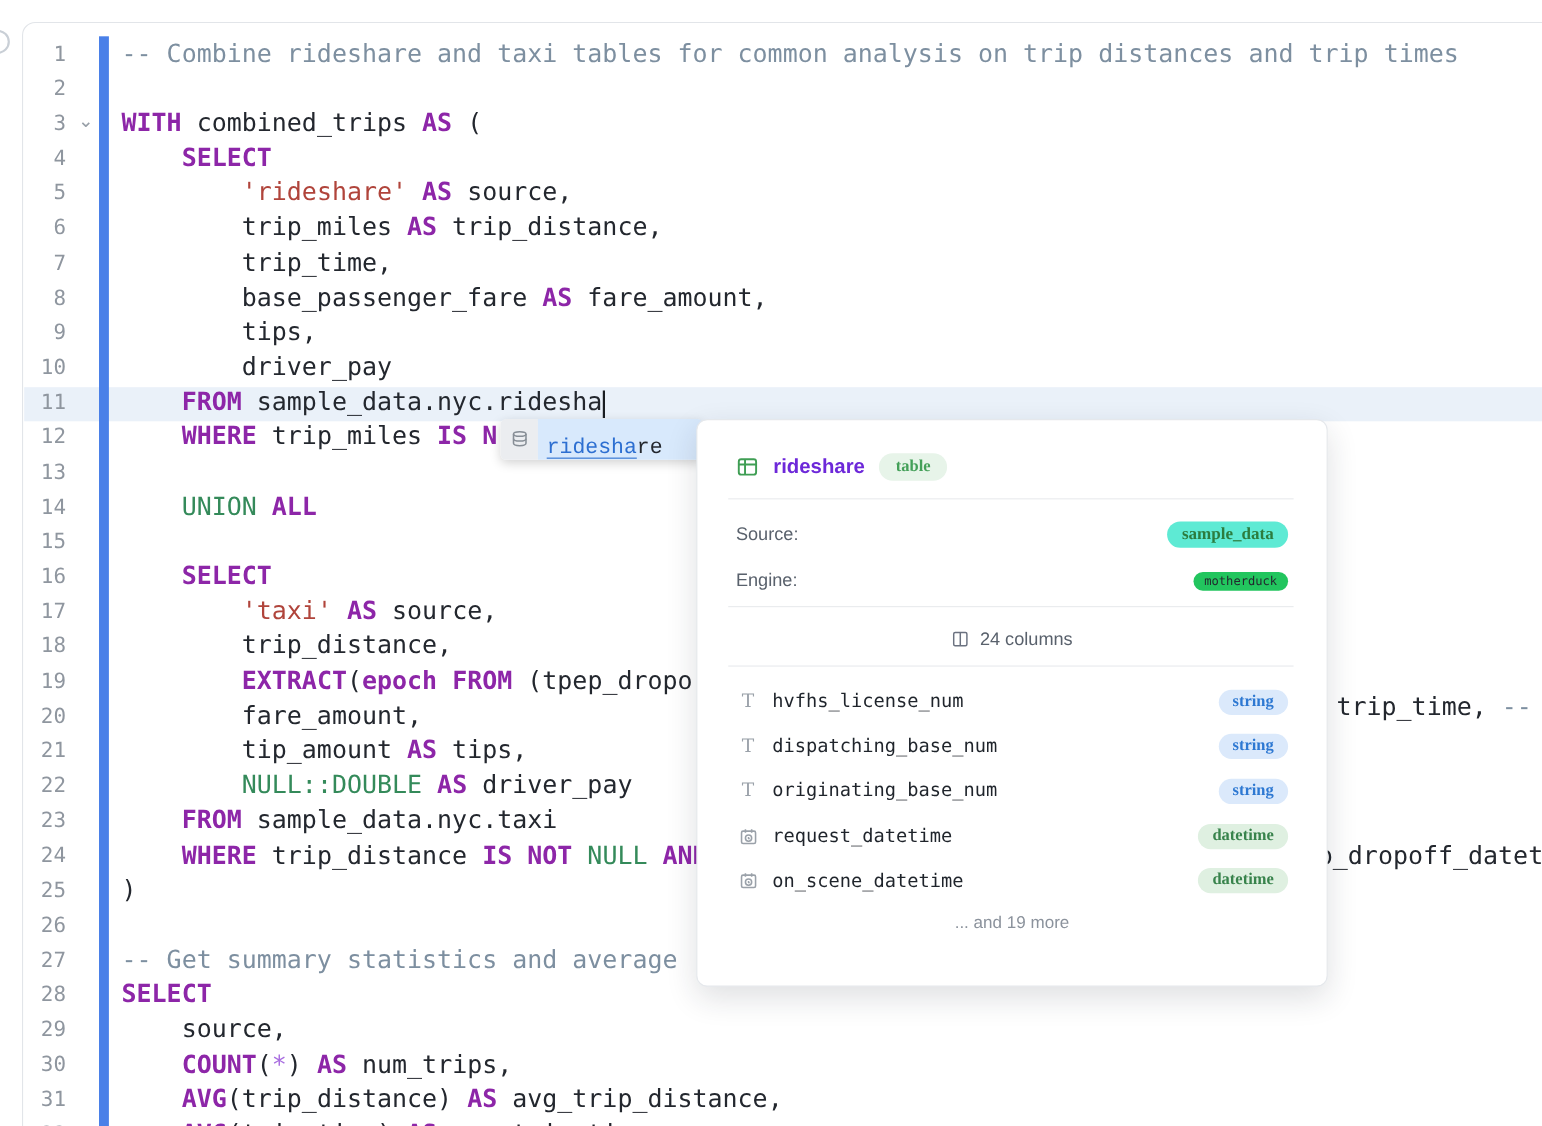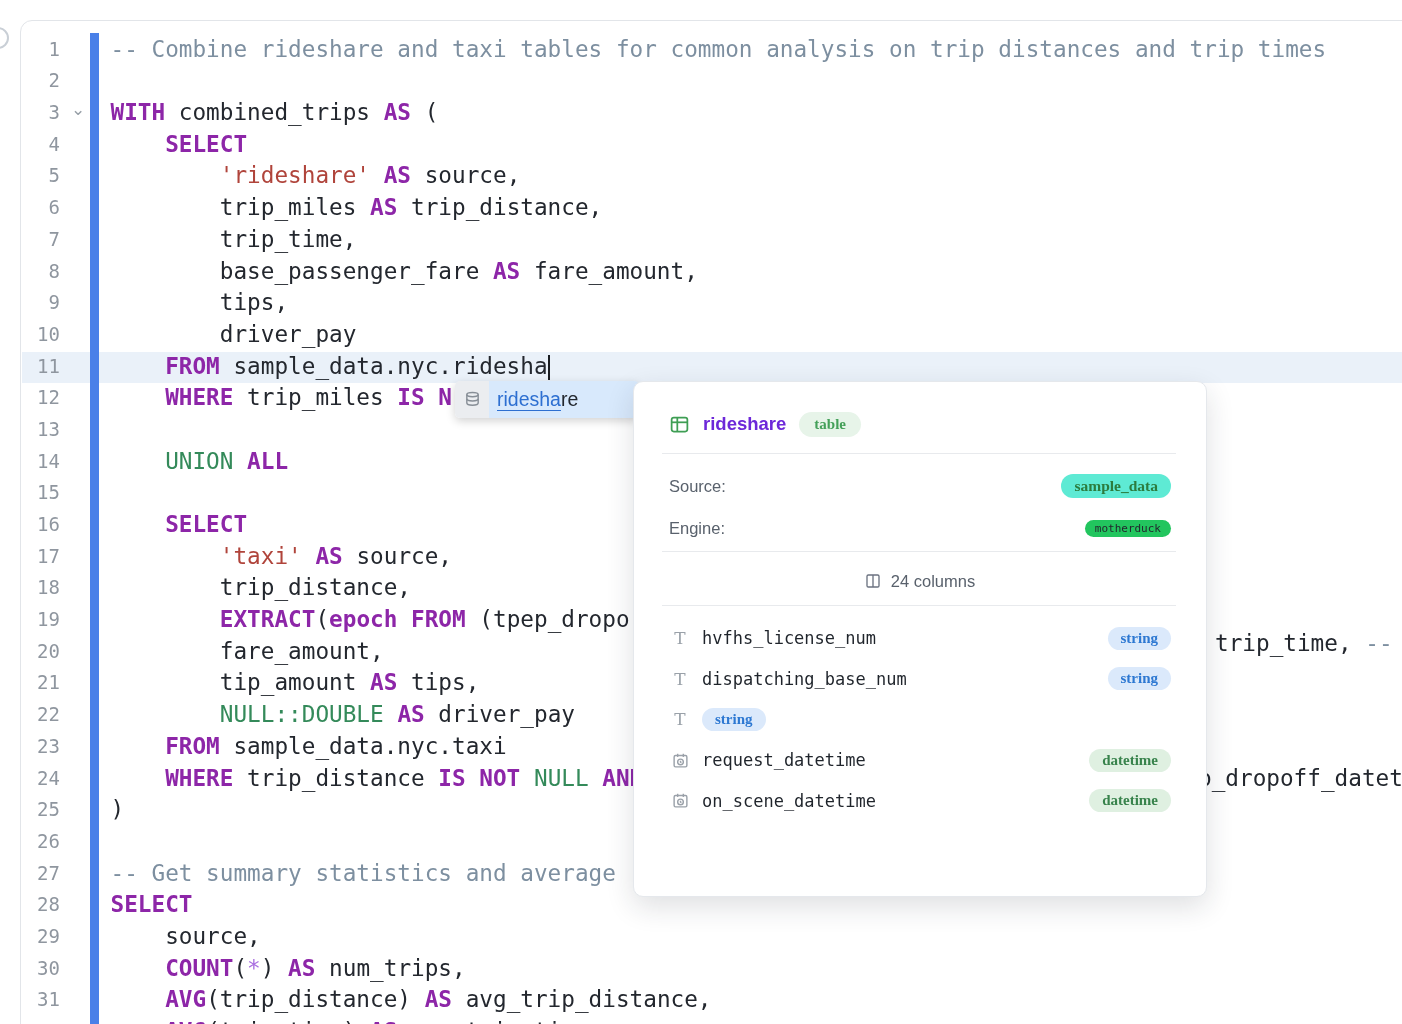--- a/index.html
+++ b/index.html
@@ -37,22 +37,22 @@
           font-family:"DejaVu Sans Mono", monospace; font-size:22.7px; }
   #frag-19 { left:1215px; top:604.3px;margin-top:24px; }
   #frag-24 { left:1198px; top:762.8px; }
 
   
   .ac-popup { position:absolute; left:455px; top:381px; height:37px; display:flex;
               z-index:15; border-radius:5px; box-shadow:0 3px 10px rgba(0,0,0,0.18); }
   .ac-icon-cell { width:34px; background:#ebedf0; border-radius:5px 0 0 5px;
                   display:flex; align-items:center; justify-content:center; }
   .ac-item { width:150px; background:#d8e9fc; border-radius:0 5px 5px 0;
-             display:flex; align-items:center; padding-left:8px;
-             font-family:Liberation Sans, sans-serif; font-size:19.5px; }
+             display:flex; align-items:flex-end; padding-left:8px;
+             font-family:Liberation Mono, monospace; font-size:19.5px; }
   .ac-match { color:#2d6fd1; text-decoration:underline; text-underline-offset:4px; }
   .ac-rest  { color:#23272e; }
 
   
   .panel { position:absolute; left:633px; top:381px; width:574px; height:516px;
            background:#ffffff; border:1px solid #e5e8ec; border-radius:10px;
            box-shadow:0 10px 28px rgba(25,35,50,0.14); z-index:20; }
   .p-row { position:absolute; left:35px; right:35px; display:flex;
            align-items:center; }
   .p-header { top:26px; height:32px; gap:13px; }
@@ -187,20 +187,21 @@
         <span class="col-icon">
           <span class="t-ico">T</span>
         </span>
         <span class="col-name">dispatching_base_num</span>
         <span class="pill pill-blue">string</span>
       </div>
       <div class="p-row col-row" style="top: 322.4px;">
         <span class="col-icon">
           <span class="t-ico">T</span>
         </span>
+        <span class="col-name">originating_base_num</span>
         <span class="pill pill-blue">string</span>
       </div>
       <div class="p-row col-row" style="top: 363.1px;">
         <span class="col-icon">
           <svg width="17" height="17" viewBox="0 0 24 24" fill="none" stroke="#9aa1a9" stroke-width="2">
             <rect x="3" y="5" width="18" height="16" rx="2"></rect>
             <line x1="8" y1="2.5" x2="8" y2="7"></line>
             <line x1="16" y1="2.5" x2="16" y2="7"></line>
             <circle cx="12" cy="14" r="4"></circle>
             <path d="M12 12.5v1.8l1.3.8"></path>
@@ -217,13 +218,14 @@
             <line x1="16" y1="2.5" x2="16" y2="7"></line>
             <circle cx="12" cy="14" r="4"></circle>
             <path d="M12 12.5v1.8l1.3.8"></path>
           </svg>
         </span>
         <span class="col-name">on_scene_datetime</span>
         <span class="pill pill-green">datetime</span>
       </div>
     </div>
 
+  <div class="p-more">... and 19 more</div>
 </div>
 
 </body></html>

